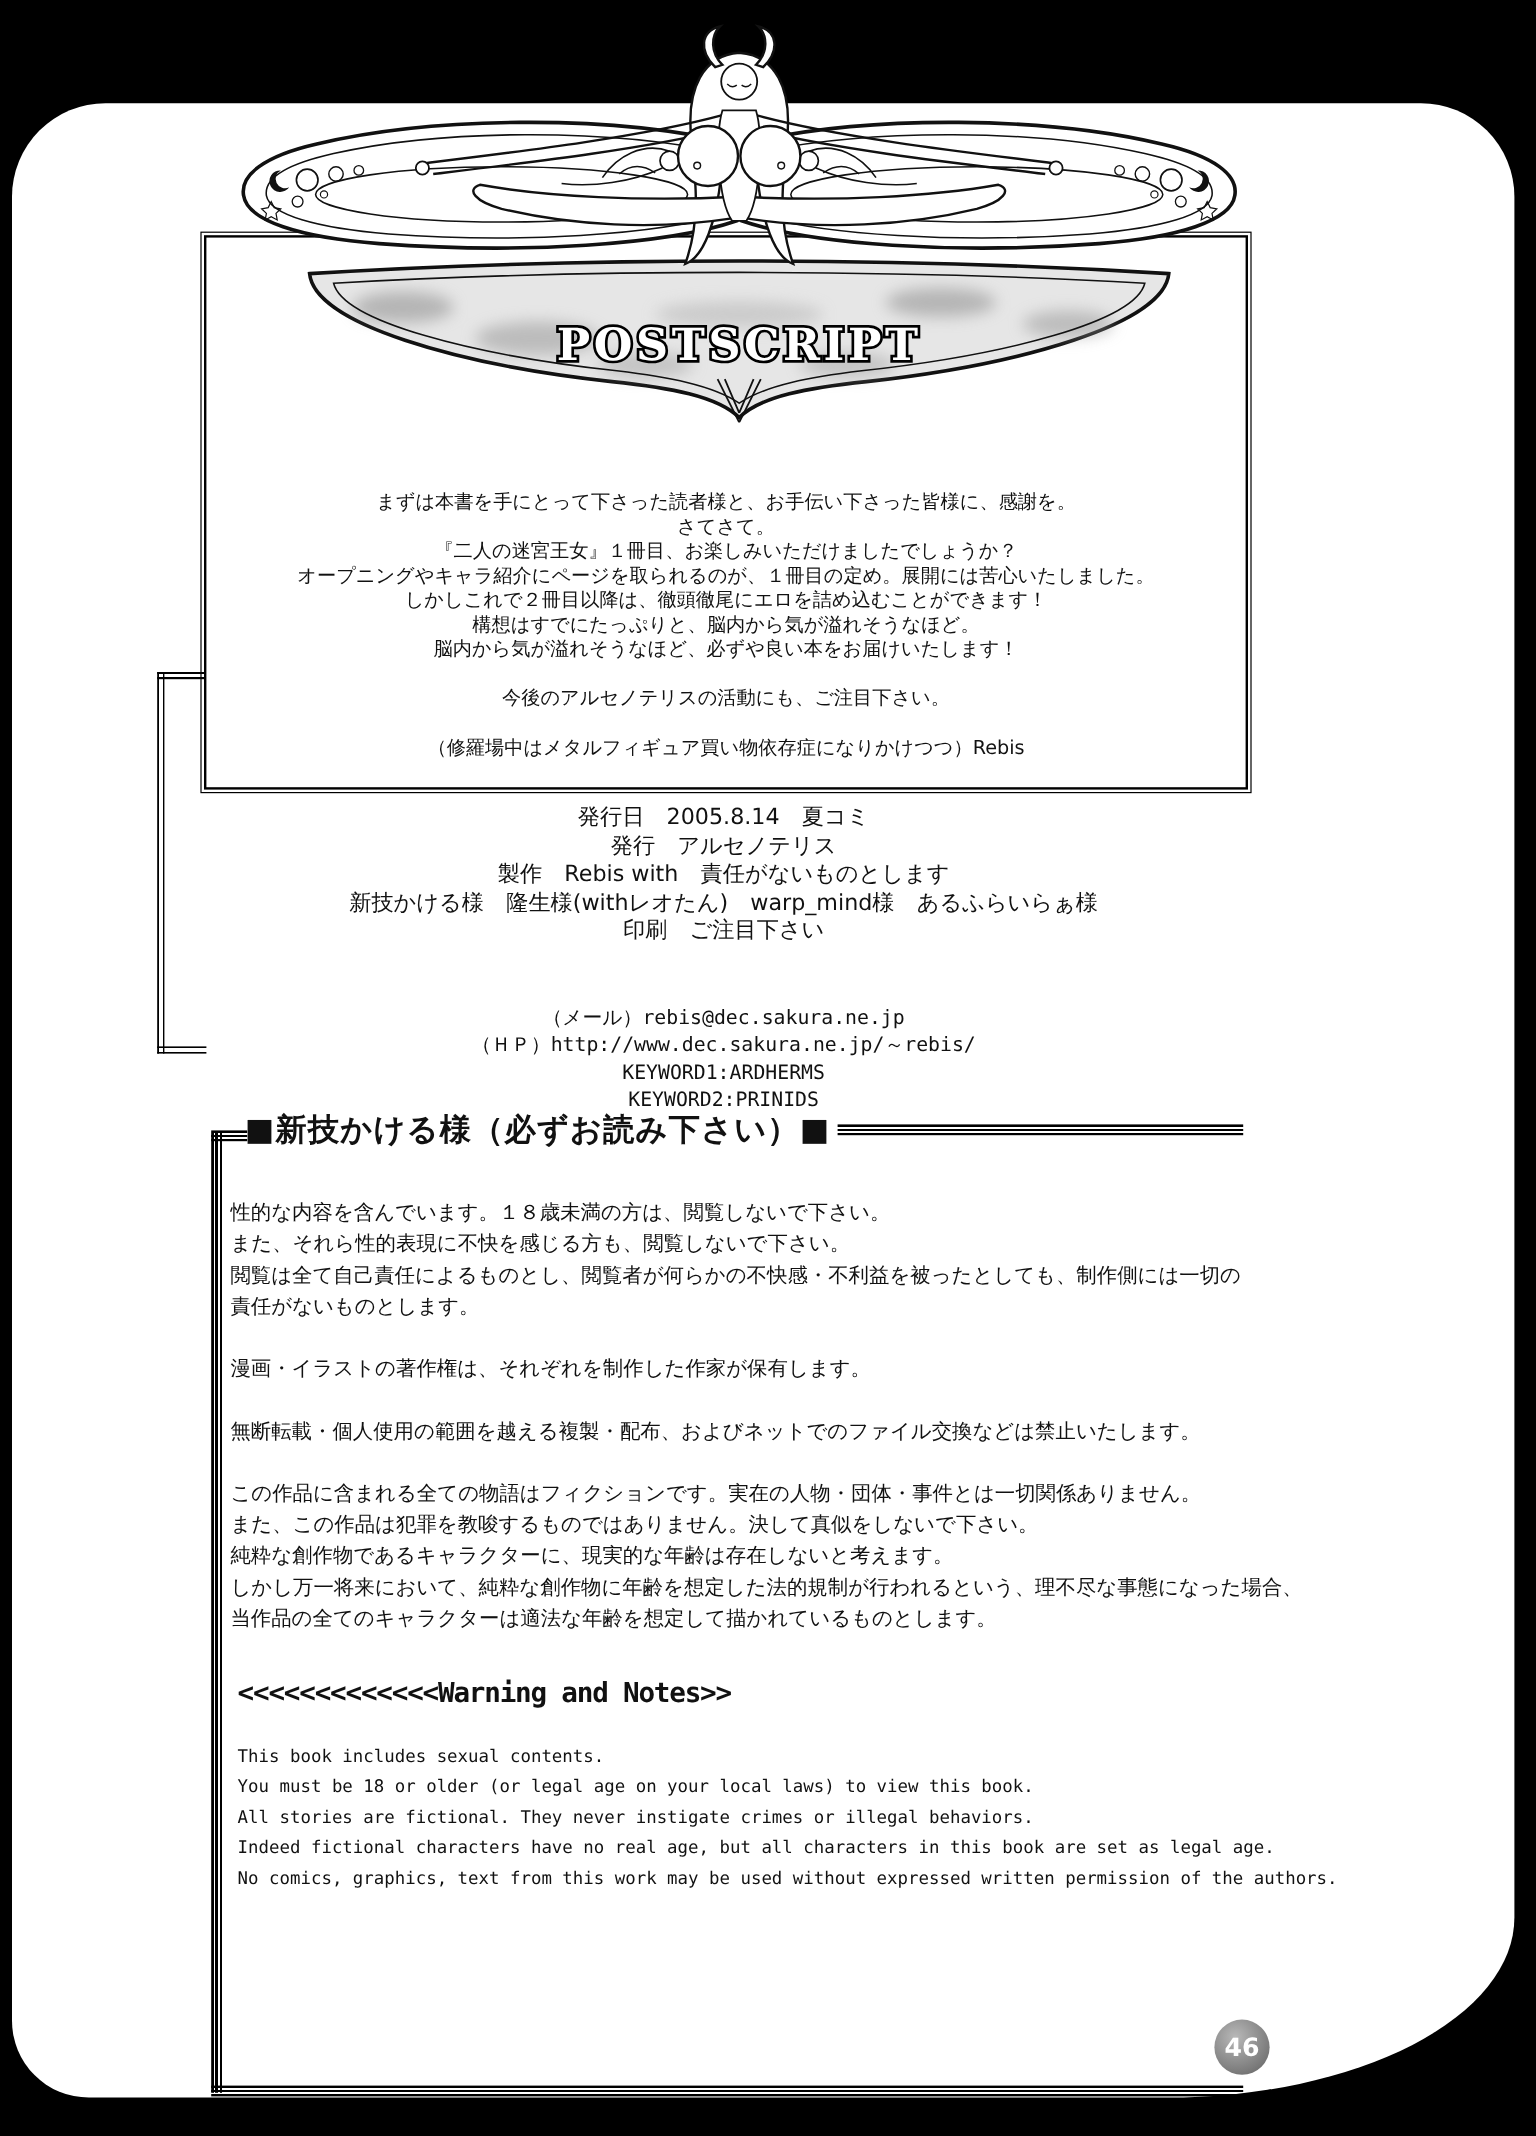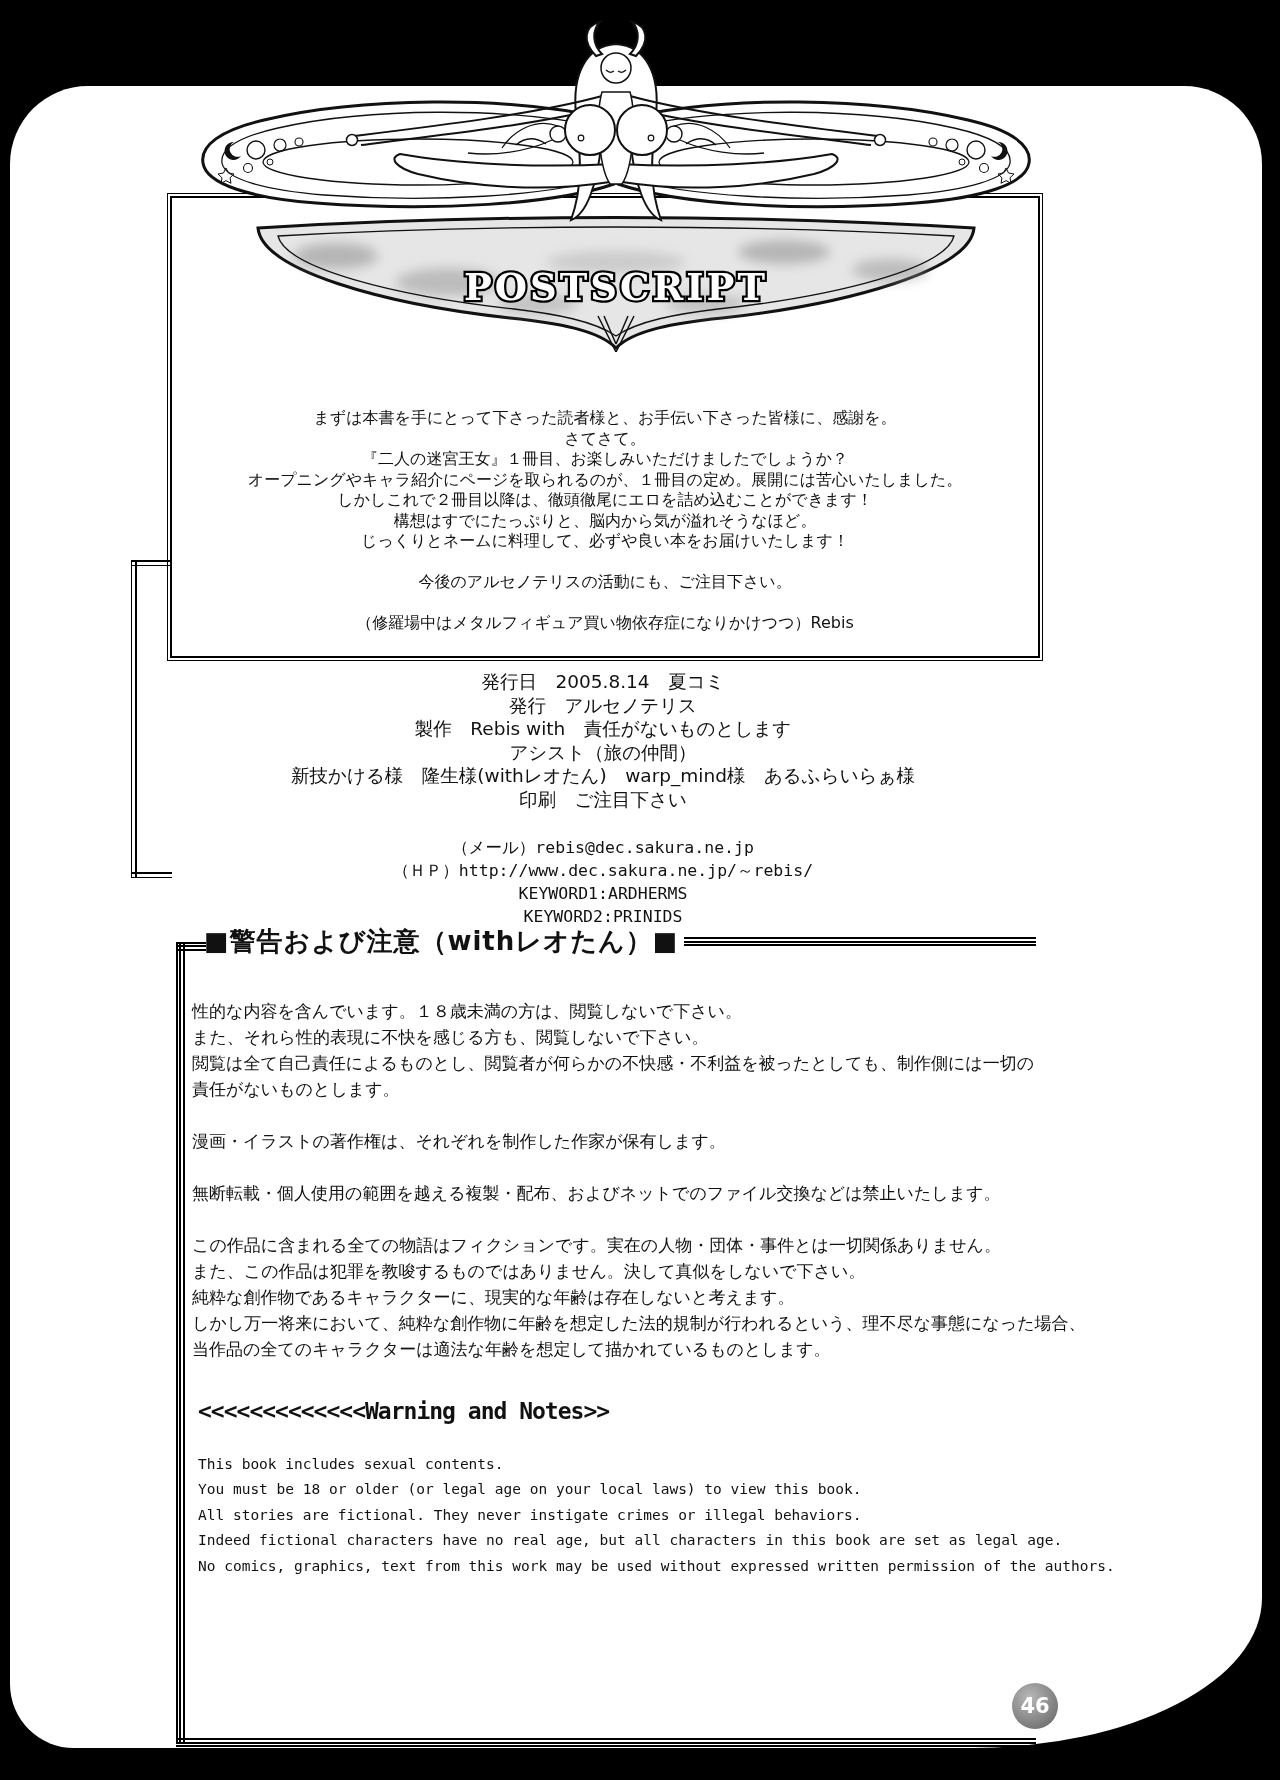--- a/index.html
+++ b/index.html
@@ -67,21 +67,21 @@
   <div class="panel"></div>
 
   <div class="psbox">
     <div class="pslines">
       <div>まずは本書を手にとって下さった読者様と、お手伝い下さった皆様に、感謝を。</div>
       <div>さてさて。</div>
       <div>『二人の迷宮王女』１冊目、お楽しみいただけましたでしょうか？</div>
       <div>オープニングやキャラ紹介にページを取られるのが、１冊目の定め。展開には苦心いたしました。</div>
       <div>しかしこれで２冊目以降は、徹頭徹尾にエロを詰め込むことができます！</div>
       <div>構想はすでにたっぷりと、脳内から気が溢れそうなほど。</div>
-      <div>じっくりとネームに料理して、必ずや良い本をお届けいたします！</div>
+      <div>脳内から気が溢れそうなほど、必ずや良い本をお届けいたします！</div>
       <div></div>
       <div>今後のアルセノテリスの活動にも、ご注目下さい。</div>
       <div></div>
       <div>（修羅場中はメタルフィギュア買い物依存症になりかけつつ）Rebis</div>
     </div>
   </div>
 
   <svg class="emblem" width="860" height="336" viewBox="0 0 860 336">
     <defs>
       <filter id="soft" x="-20%" y="-20%" width="140%" height="140%">
@@ -144,41 +144,40 @@
       <path d="M420,54 q4,4 8,1 M432,55 q4,3 8,-1" fill="none" stroke-width="1.2"></path>
     </g>
 
     <text x="430" y="284" text-anchor="middle" font-family="DejaVu Serif, serif" font-size="37" font-weight="bold" letter-spacing="3" fill="#fff" stroke="#000" stroke-width="4.5" paint-order="stroke">POSTSCRIPT</text>
   </svg>
 
   <div class="credits">
     <div>発行日　2005.8.14　夏コミ</div>
     <div>発行　アルセノテリス</div>
     <div>製作　Rebis with　責任がないものとします</div>
-    <div>アシスト（旅の仲間）</div>
     <div>新技かける様　隆生様(withレオたん)　warp_mind様　あるふらいらぁ様</div>
     <div>印刷　ご注目下さい</div>
   </div>
 
   <div class="contact">
     <div>（メール）rebis@dec.sakura.ne.jp</div>
     <div>（ＨＰ）http://www.dec.sakura.ne.jp/～rebis/</div>
     <div>KEYWORD1:ARDHERMS</div>
     <div>KEYWORD2:PRINIDS</div>
   </div>
 
   <div class="connector-v dbl-v"></div>
   <div class="connector-top dbl-h"></div>
   <div class="connector-bot dbl-h"></div>
   <div class="vline-main triple-v"></div>
   <div class="stub-top triple-h"></div>
   <div class="hline-bottom triple-h"></div>
 
   <div class="warn-row">
-    <div class="warn-title">■警告および注意（withレオたん）■</div>
+    <div class="warn-title">■新技かける様（必ずお読み下さい）■</div>
     <div class="warn-rule triple-h"></div>
   </div>
 
   <div class="warnjp">
     <div>性的な内容を含んでいます。１８歳未満の方は、閲覧しないで下さい。</div>
     <div>また、それら性的表現に不快を感じる方も、閲覧しないで下さい。</div>
     <div>閲覧は全て自己責任によるものとし、閲覧者が何らかの不快感・不利益を被ったとしても、制作側には一切の</div>
     <div>責任がないものとします。</div>
     <div></div>
     <div>漫画・イラストの著作権は、それぞれを制作した作家が保有します。</div>

